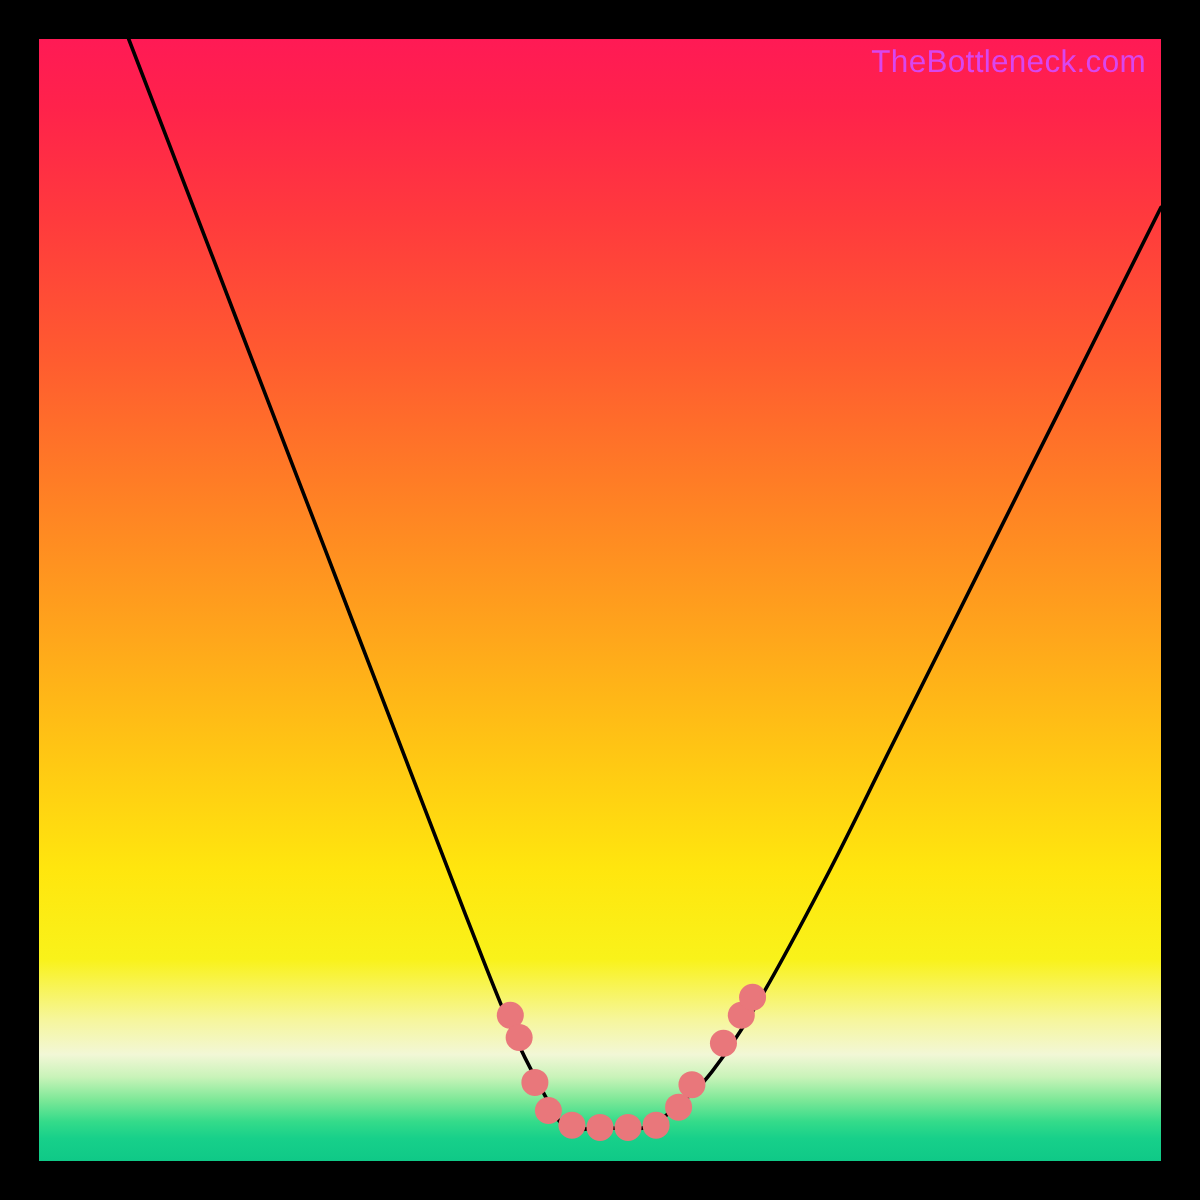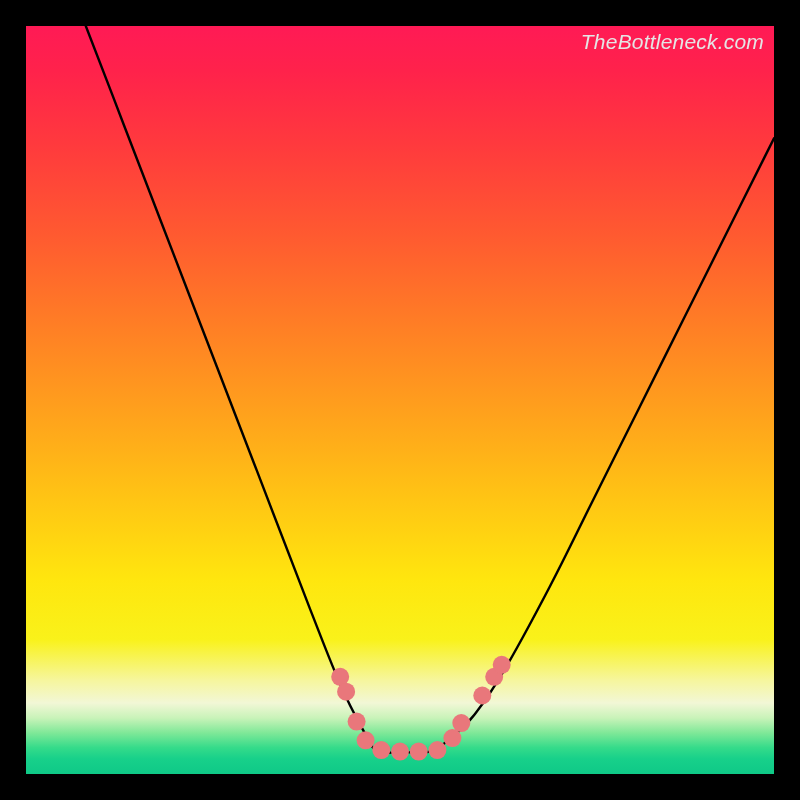--- a/index.html
+++ b/index.html
@@ -45,26 +45,25 @@
         #7fe898 94.5%,
         #34db8a 96.5%,
         #17d08a 98%,
         #0fc987 100%
       );
   }
   .watermark {
     position: absolute;
     top: 4px;
     right: 10px;
-    color: #e5e5e5;
+    color: #d946ef;
     font-size: 21px;
     letter-spacing: 0.2px;
     font-weight: 500;
     user-select: none;
-    font-style: italic;
   }
   svg.curve {
     position: absolute;
     inset: 0;
   }
 </style>
 </head>
 <body>
 
 <div class="frame">

